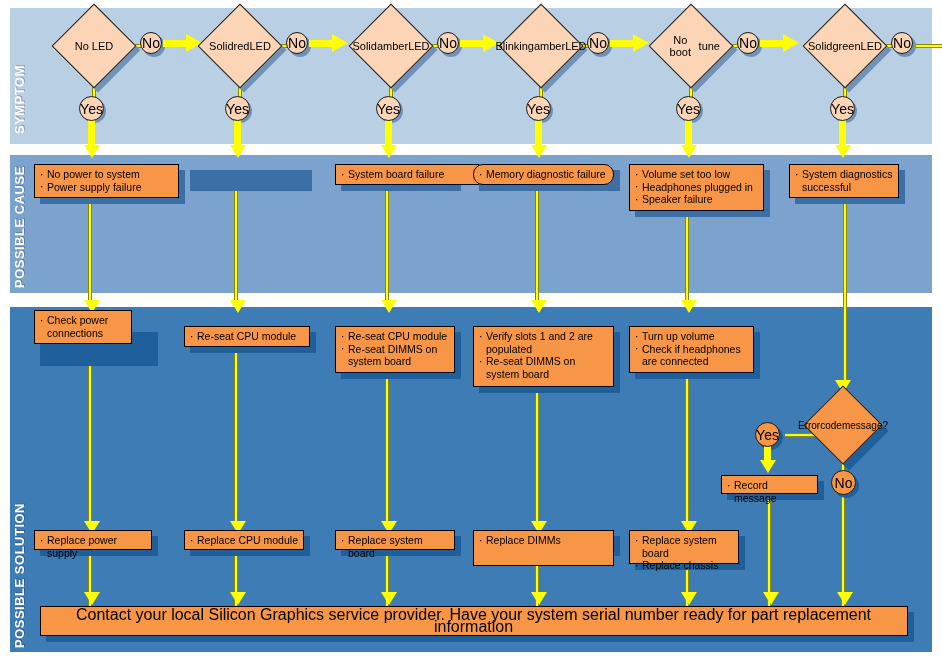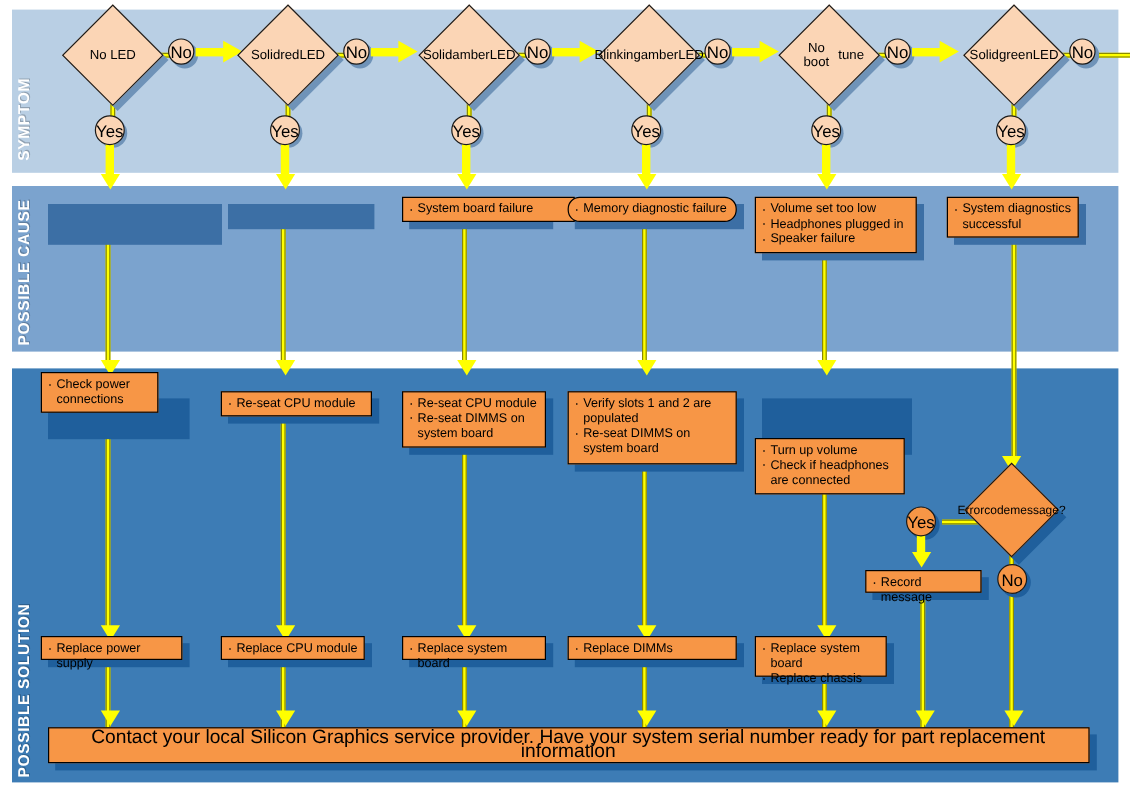--- a/index.html
+++ b/index.html
@@ -243,20 +243,26 @@
   <div class="hline" style="left:913px;top:44px;width:29px;"></div>
   <div class="vline" style="left:843px;top:76px;height:22px;"></div>
   <div class="circ-shadow" style="left:833px;top:99px;width:24px;height:24px;"></div>
   <div class="circle" style="left:830px;top:96px;width:25px;height:25px;">
     <span>Yes</span>
   </div>
   <div class="fat-down" style="left:839px;top:120px;height:28px;"></div>
   <div class="arrow-down" style="left:835px;top:145px;"></div>
 
   <div class="box-shadow" style="left:40px;top:170px;width:145px;height:34px;"></div>
+  <div class="box" style="left:34px;top:164px;width:145px;height:34px;">
+    <ul>
+        <li>No power to system</li>
+        <li>Power supply failure</li>
+      </ul>
+  </div>
   <div class="vline" style="left:88px;top:197px;height:110px;"></div>
 
   <div class="box-shadow" style="left:190px;top:170px;width:122px;height:21px;"></div>
   <div class="vline" style="left:234px;top:184px;height:123px;"></div>
 
   <div class="box-shadow" style="left:341px;top:170px;width:120px;height:21px;"></div>
   <div class="box" style="left:335px;top:164px;width:144px;height:21px;">
     <ul>
         <li>System board failure</li>
       </ul>
@@ -323,21 +329,21 @@
   <div class="box-shadow dk" style="left:479px;top:332px;width:141px;height:61px;"></div>
   <div class="box" style="left:473px;top:326px;width:141px;height:61px;">
     <ul>
       <li>Verify slots 1 and 2 are populated</li>
       <li>Re-seat DIMMS on system board</li>
     </ul>
   </div>
   <div class="vline" style="left:535px;top:386px;height:139px;"></div>
 
   <div class="box-shadow dk" style="left:635px;top:332px;width:125px;height:47px;"></div>
-  <div class="box" style="left:629px;top:326px;width:125px;height:47px;margin-top:39px;">
+  <div class="box" style="left:629px;top:326px;width:125px;height:47px;">
     <ul>
       <li>Turn up volume</li>
       <li>Check if headphones are connected</li>
     </ul>
   </div>
   <div class="vline" style="left:685px;top:372px;height:153px;"></div>
 
   <div class="arrow-down" style="left:835px;top:380px;"></div>
 
   <div class="diamond-shadow" style="left:821px;top:403px;width:56px;height:56px;background:#1f5f9c;"></div>
@@ -405,21 +411,21 @@
   <div class="box-shadow dk" style="left:341px;top:536px;width:120px;height:20px;"></div>
   <div class="box" style="left:335px;top:530px;width:120px;height:20px;">
     <ul>
         <li>Replace system board</li>
       </ul>
   </div>
   <div class="vline" style="left:385px;top:549px;height:66px;"></div>
   <div class="arrow-down" style="left:381px;top:592px;"></div>
 
   <div class="box-shadow dk" style="left:479px;top:536px;width:141px;height:20px;"></div>
-  <div class="box" style="left:473px;top:530px;width:141px;height:20px;">
+  <div class="box" style="left:473px;top:530px;width:141px;height:36px;">
     <ul>
         <li>Replace DIMMs</li>
       </ul>
   </div>
   <div class="vline" style="left:535px;top:549px;height:66px;"></div>
   <div class="arrow-down" style="left:531px;top:592px;"></div>
 
   <div class="box-shadow dk" style="left:635px;top:536px;width:110px;height:34px;"></div>
   <div class="box" style="left:629px;top:530px;width:110px;height:34px;">
     <ul>

